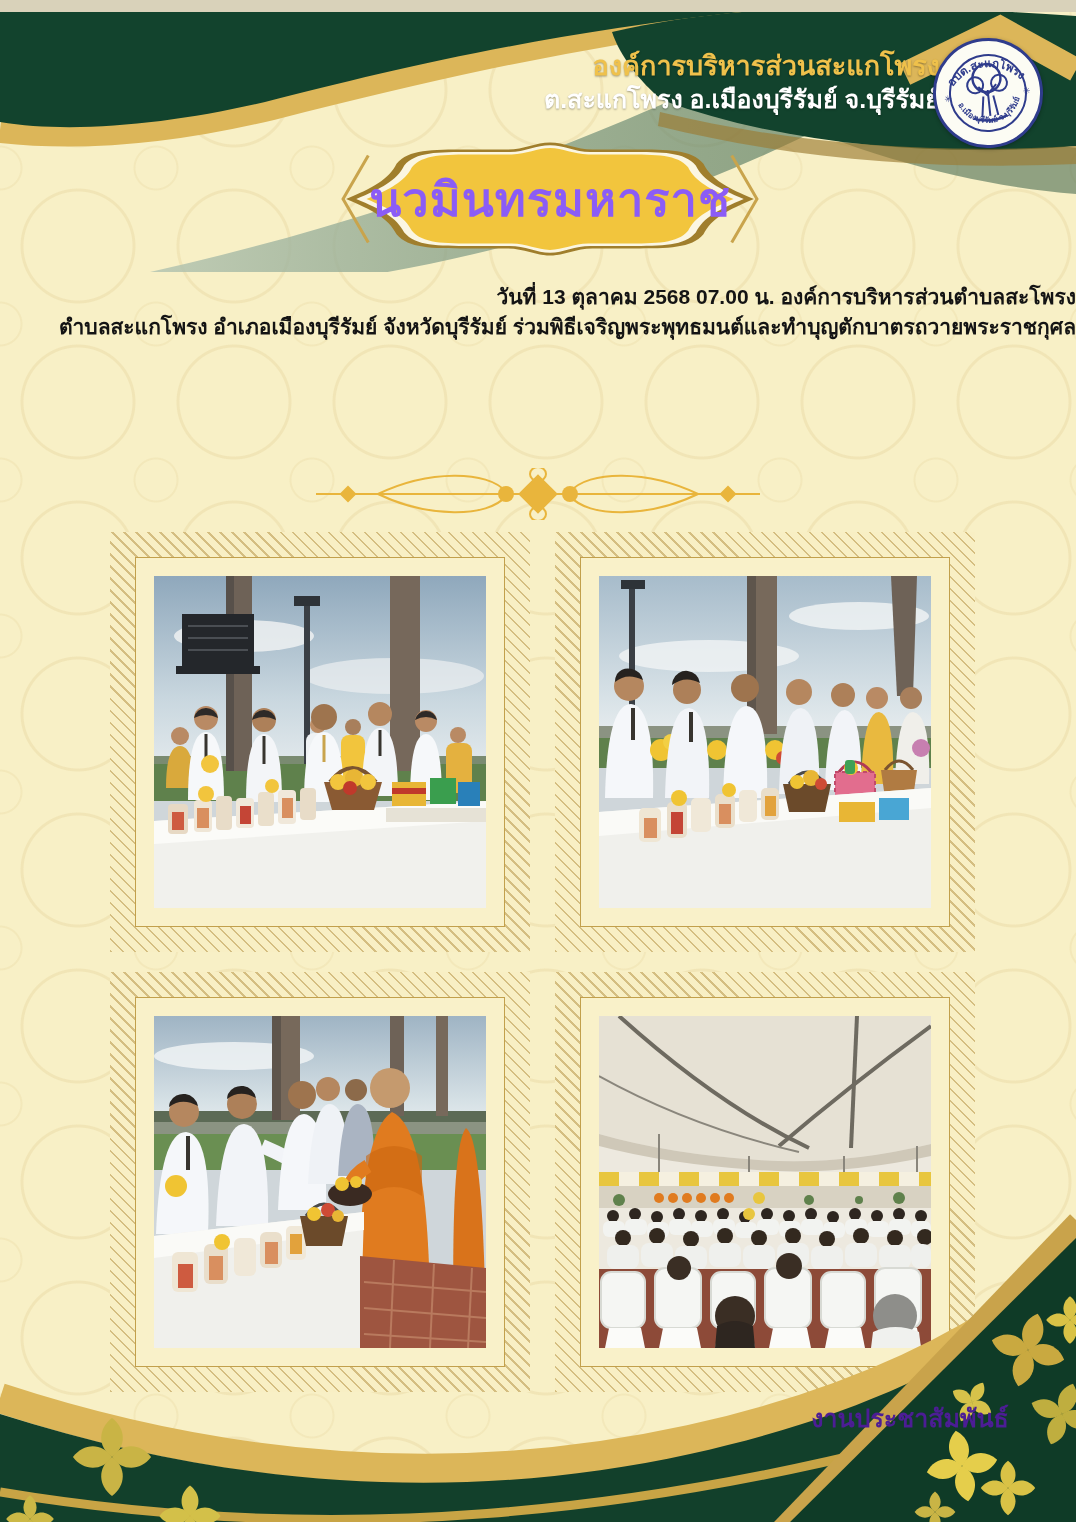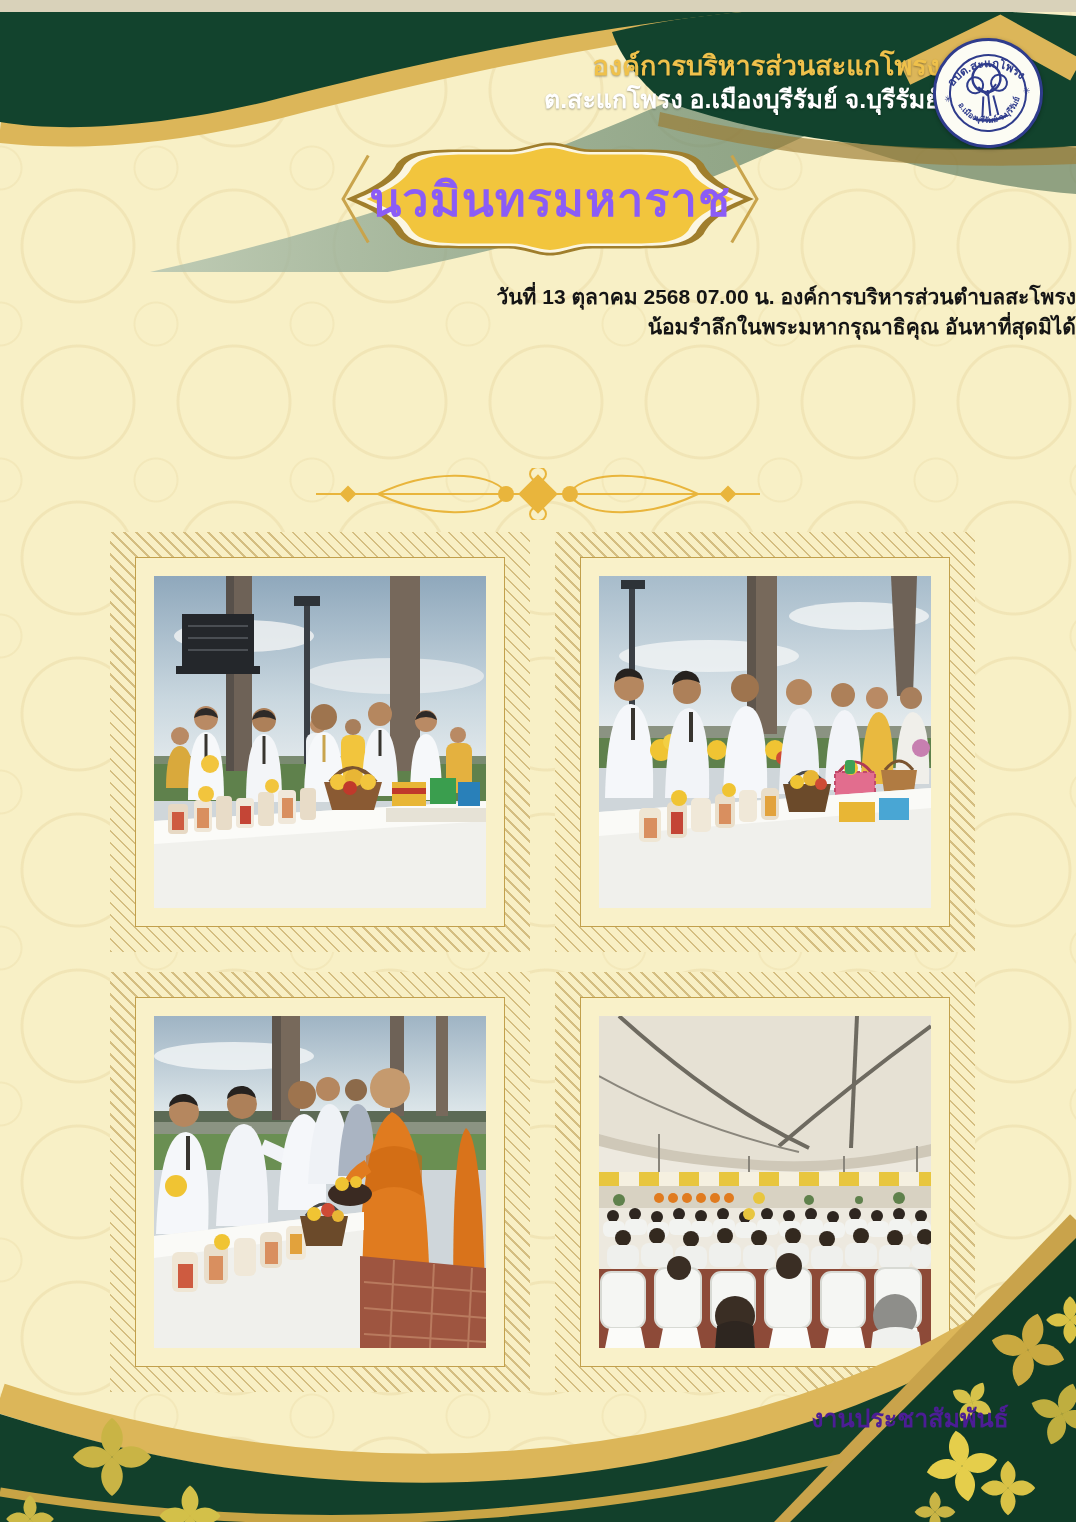--- a/index.html
+++ b/index.html
@@ -111,21 +111,21 @@
           <path d="M8,59 C34,48 50,40 58,24 C70,10 92,10 128,10 L168,10 C184,10 196,3 210,3 C224,3 236,10 252,10 L292,10 C328,10 350,10 362,24 C370,40 386,48 412,59 C386,70 370,78 362,94 C350,108 328,108 292,108 L252,108 C236,108 224,115 210,115 C196,115 184,108 168,108 L128,108 C92,108 70,108 58,94 C50,78 34,70 8,59 Z" fill="#F2C53D"></path>
         </g>
       <path d="M30,16 L5,59 L30,102" stroke="#C9A44C" stroke-width="3" fill="none"></path>
       <path d="M390,16 L415,59 L390,102" stroke="#C9A44C" stroke-width="3" fill="none"></path>
     </svg>
     <div class="banner-title">นวมินทรมหาราช</div>
   </div>
 
   <div class="announce">
     <div>วันที่ 13 ตุลาคม 2568  07.00  น.  องค์การบริหารส่วนตำบลสะโพรง</div>
-    <div>น้อมรำลึกในพระมหากรุณาธิคุณ อันหาที่สุดมิได้</div>
+    <div>ตำบลสะแกโพรง อำเภอเมืองบุรีรัมย์ จังหวัดบุรีรัมย์  ร่วมพิธีเจริญพระพุทธมนต์และทำบุญตักบาตรถวายพระราชกุศล</div>
   </div>
 
   <svg class="divider" width="460" height="52" viewBox="0 0 460 52">
     <g stroke="#E9B53C" fill="none" stroke-width="2">
       <line x1="8" y1="26" x2="452" y2="26"></line>
       <path d="M70,26 C 120,2 180,2 198,24"></path>
       <path d="M70,26 C 120,50 180,50 198,28"></path>
       <path d="M390,26 C 340,2 280,2 262,24"></path>
       <path d="M390,26 C 340,50 280,50 262,28"></path>
       <ellipse cx="230" cy="6" rx="8" ry="7"></ellipse>

